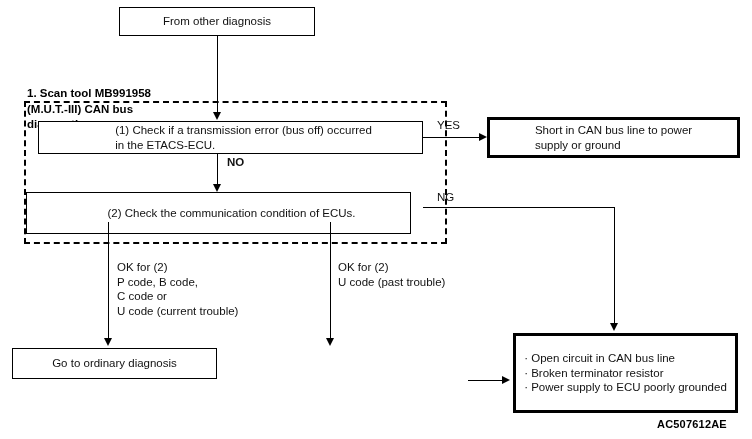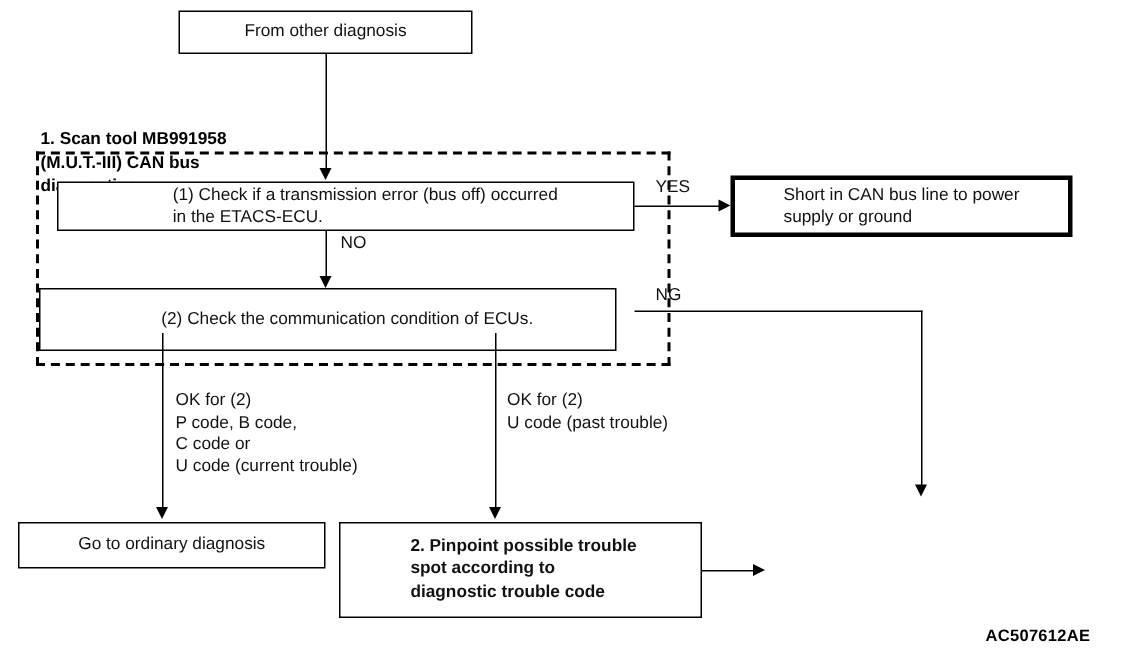--- a/index.html
+++ b/index.html
@@ -126,28 +126,28 @@
 
   <div class="box left" style="left:38px; top:121px; width:385px; height:33px;">
     <span class="inner" style="padding-left:34px;">(1) Check if a transmission error (bus off) occurred
 in the ETACS-ECU.</span>
   </div>
 
   <div class="hline" style="left:423px; top:137px; width:60px;"></div>
   <div class="arrow-right" style="left:479px; top:133px;"></div>
   <div class="sidelabel" style="left:437px; top:118px;">YES</div>
 
-  <div class="box left thick" style="left:487px; top:117px; width:228px; height:41px;">
+  <div class="box left thick" style="left:487px; top:117px; width:253px; height:41px;">
     <span class="inner">Short in CAN bus line to power
 supply or ground</span>
   </div>
 
   <div class="vline" style="left:217px; top:154px; height:32px;"></div>
   <div class="arrow-down" style="left:213px; top:184px;"></div>
-  <div class="sidelabel" style="left:227px; top:155px;">NO</div>
+  <div class="sidelabel" style="left:227px; top:155px;font-weight:bold;">NO</div>
 
   <div class="box left" style="left:26px; top:192px; width:385px; height:42px;">
     <span class="inner" style="padding-left:34px;">(2) Check the communication condition of ECUs.</span>
   </div>
 
   <div class="hline" style="left:423px; top:207px; width:192px;"></div>
   <div class="vline" style="left:614px; top:207px; height:118px;"></div>
   <div class="arrow-down" style="left:610px; top:323px;"></div>
   <div class="sidelabel" style="left:437px; top:190px;">NG</div>
 
@@ -160,25 +160,25 @@
 
   <div class="vline" style="left:330px; top:222px; height:118px;"></div>
   <div class="arrow-down" style="left:326px; top:338px;"></div>
   <div class="sidelabel" style="left:338px; top:260px; width:160px;">OK for (2)
 U code (past trouble)</div>
 
   <div class="box center" style="left:12px; top:348px; width:205px; height:31px;">
     <span class="inner">Go to ordinary diagnosis</span>
   </div>
 
-  <div class="box left bold" style="left:226px; top:348px; width:242px; height:64px;">
-    <span class="inner" style="padding-left:12px;">2. Pinpoint possible trouble
-spot according to
-diagnostic trouble code</span>
-  </div>
 
   <div class="hline" style="left:468px; top:380px; width:38px;"></div>
   <div class="arrow-right" style="left:502px; top:376px;"></div>
 
+  <div class="box left thick" style="left:513px; top:333px; width:225px; height:80px;">
+    <span class="inner bullets">· Open circuit in CAN bus line
+· Broken terminator resistor
+· Power supply to ECU poorly grounded</span>
+  </div>
 
   <div class="figcode" style="left:657px; top:418px;">AC507612AE</div>
 
 </div>
 
 </body></html>

